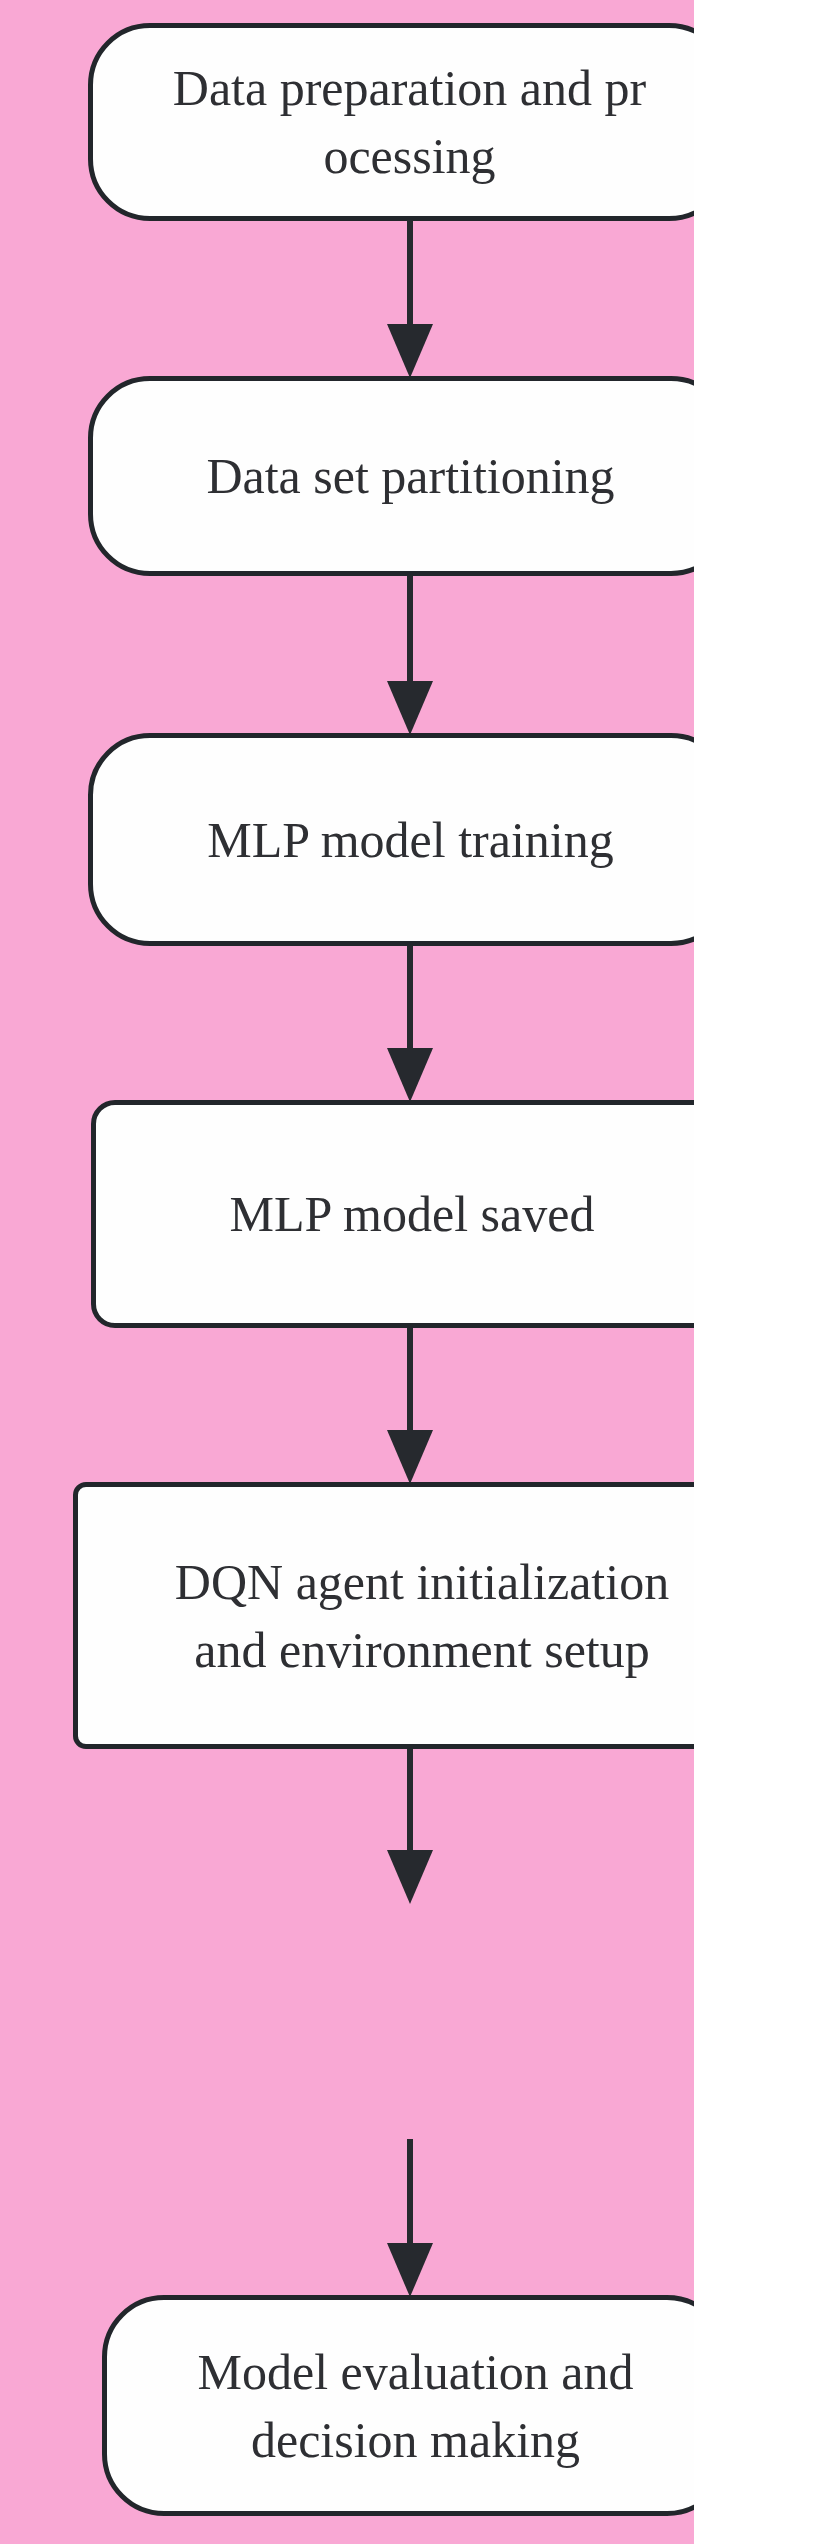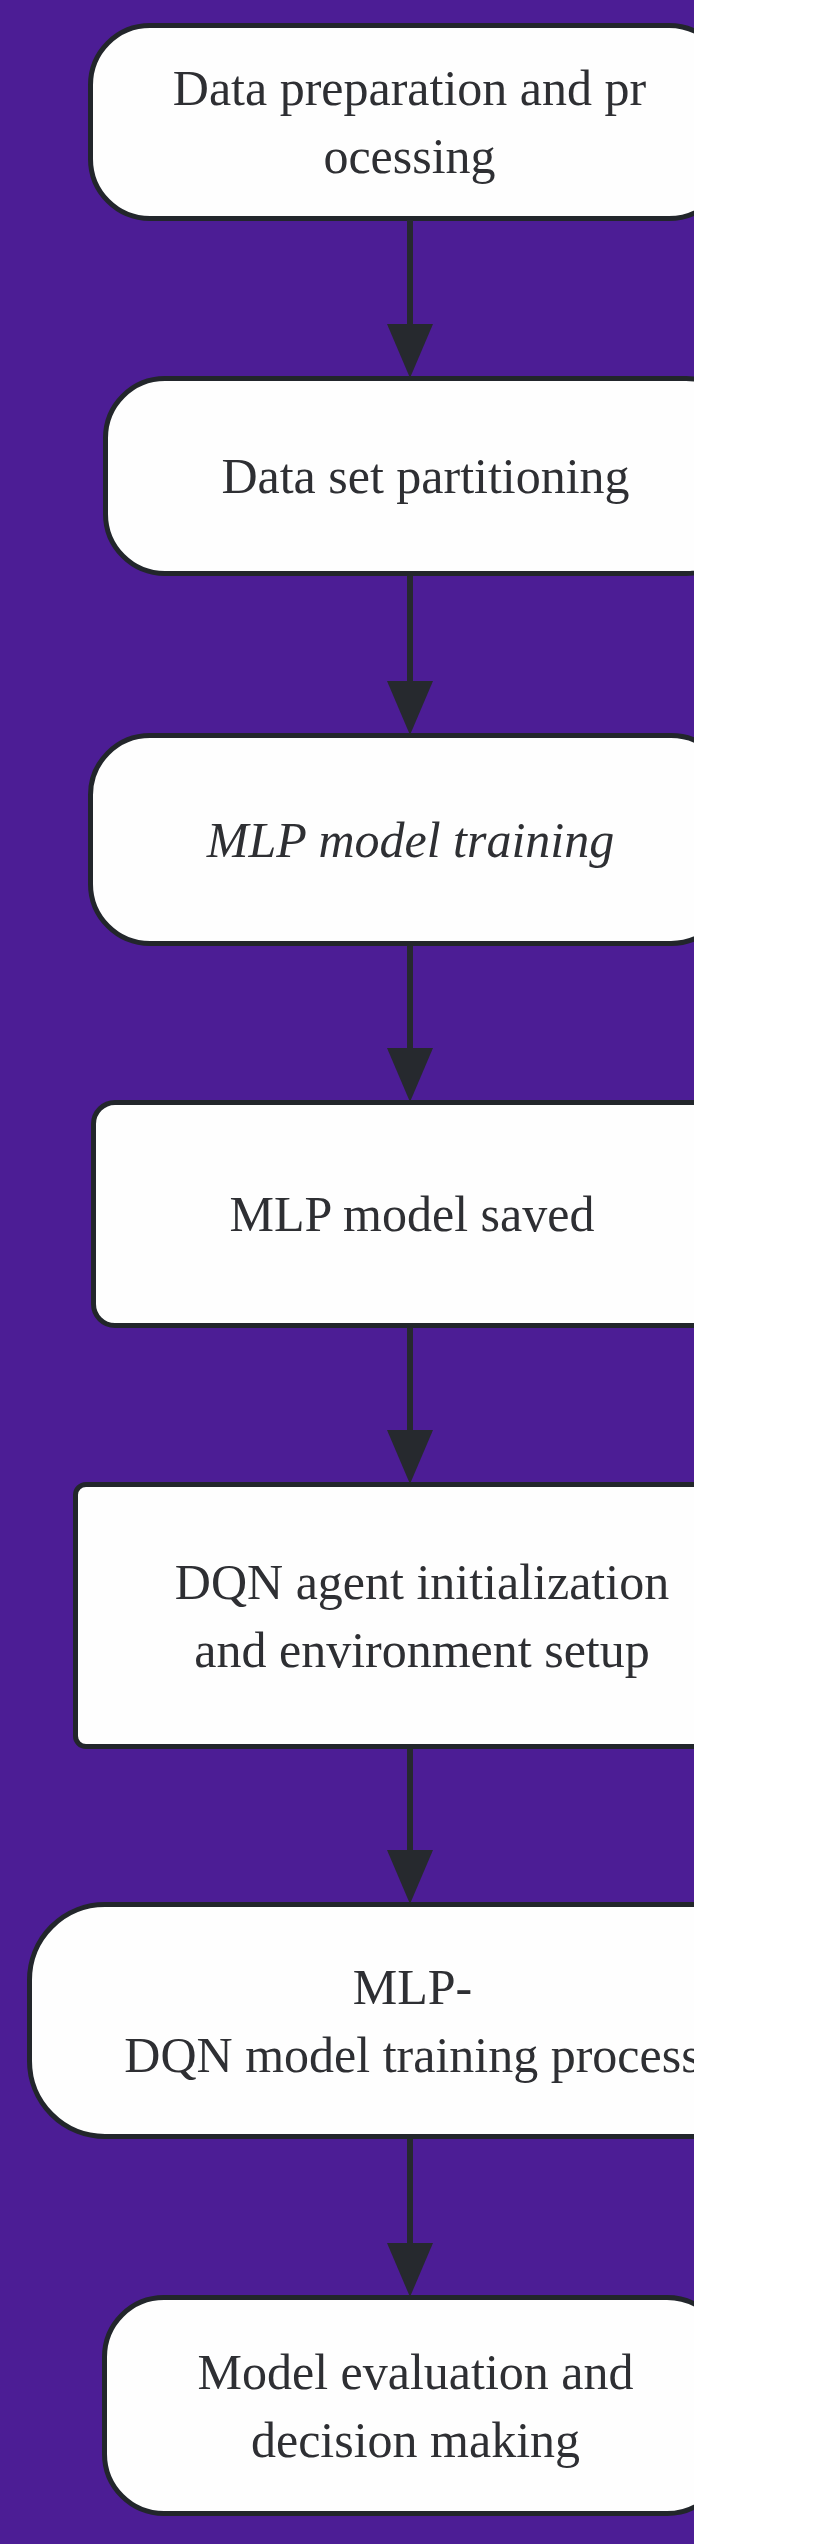--- a/index.html
+++ b/index.html
@@ -1,42 +1,42 @@
 <!DOCTYPE html>
 <html><head>
 <meta charset="utf-8">
 <style>
   html, body { margin: 0; padding: 0; background: #ffffff; }
   .canvas {
     position: relative;
     width: 694px;
     height: 2544px;
-    background: #4c1d95;
+    background: #f9a8d4;
     font-family: "Liberation Serif", "DejaVu Serif", serif;
     overflow: hidden;
   }
   .node {
     position: absolute;
     box-sizing: border-box;
     border: 5px solid #22262b;
     border-radius: 62px;
     background: #fefefe;
     display: flex;
     align-items: center;
     justify-content: center;
     text-align: center;
     color: #2e2f33;
     font-size: 50px;
     line-height: 68px;
     white-space: pre-line;
   }
   
   .n1 { left: 88px;  top: 23px;   width: 643px; height: 198px; }
-  .n2 { left: 88px;  top: 376px;  width: 645px; height: 200px; margin-left: 15px; }
-  .n3 { left: 88px;  top: 733px;  width: 645px; height: 213px; font-style: italic; }
+  .n2 { left: 88px;  top: 376px;  width: 645px; height: 200px; }
+  .n3 { left: 88px;  top: 733px;  width: 645px; height: 213px; }
   .n4 { left: 91px;  top: 1100px; width: 642px; height: 228px; border-radius: 24px; }
   .n5 { left: 73px;  top: 1482px; width: 698px; height: 267px; border-radius: 13px; }
   .n6 { left: 27px;  top: 1902px; width: 771px; height: 237px; border-radius: 78px; }
   .n7 { left: 102px; top: 2295px; width: 627px; height: 221px; font-family: Liberation Serif, serif; }
 
   .arrow { position: absolute; left: 387px; width: 46px; }
   .a1 { top: 220px;  height: 158px; }
   .a2 { top: 576px;  height: 159px; }
   .a3 { top: 946px;  height: 156px; }
   .a4 { top: 1328px; height: 156px; }
@@ -103,24 +103,20 @@
   <div class="node n5">
     <span>DQN agent initialization
 and environment setup</span>
   </div>
 
   <div class="arrow a5">
     <div class="shaft"></div>
     <div class="head"></div>
   </div>
 
-  <div class="node n6">
-    <span>MLP-
-DQN model training process</span>
-  </div>
 
   <div class="arrow a6">
     <div class="shaft"></div>
     <div class="head"></div>
   </div>
 
   <div class="node n7">
     <span>Model evaluation and
 decision making</span>
   </div>

